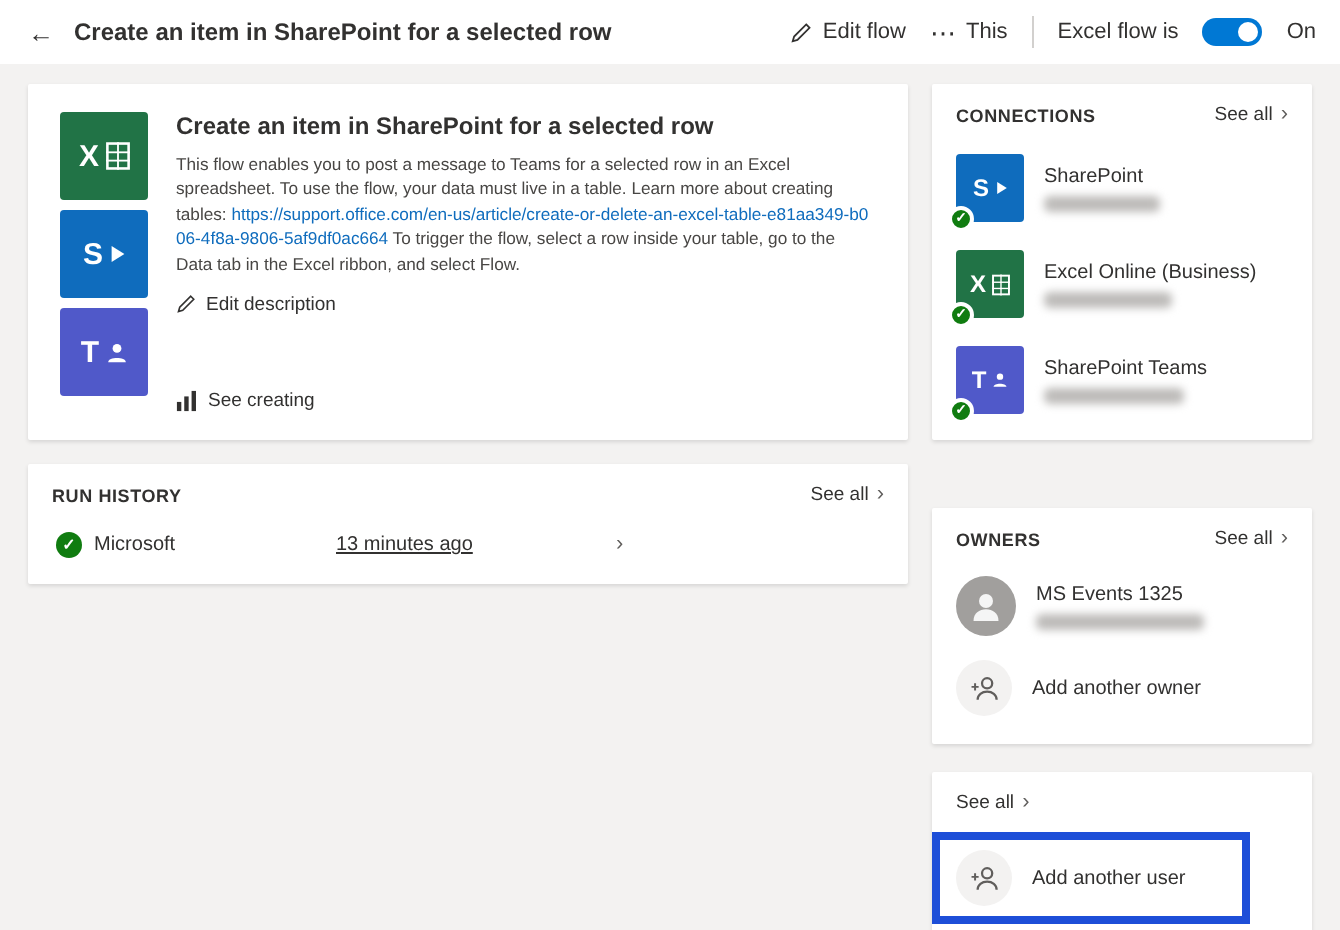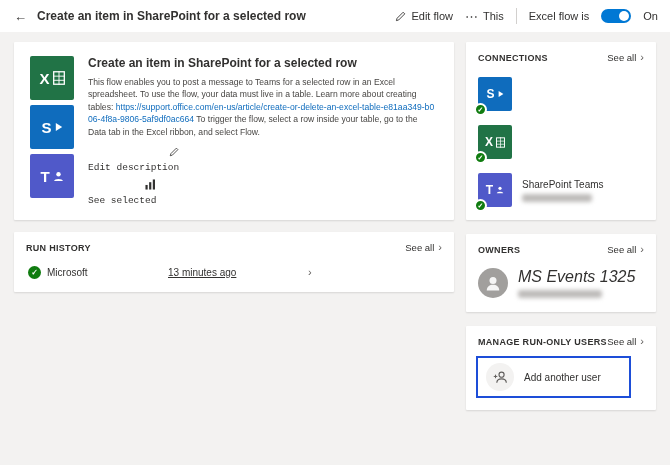--- a/index.html
+++ b/index.html
@@ -37,21 +37,21 @@
   .teams { background:#5059c9; }
   .g-grid { width:12px; height:14px; } .tile-sm .g-grid { width:9px; height:11px; }
   .g-tri { width:8px; height:10px; } .tile-sm .g-tri { width:6px; height:8px; }
   .g-person { width:11px; height:11px; } .tile-sm .g-person { width:8px; height:8px; }
   .badge { position:absolute; left:-4px; bottom:-5px; width:13px; height:13px; border-radius:50%; background:#107c10; border:2px solid #fff; color:#fff; font-size:7px; line-height:9px; text-align:center; font-weight:bold; }
 
   .flow-body { flex:1; display:flex; flex-direction:column; min-width:0; }
   .flow-title { font-size:12px; font-weight:bold; margin-bottom:6px; }
   .flow-desc { font-size:8.6px; line-height:1.45; color:#484644; }
   .desc-link { color:#0f6cbd; text-decoration:none; word-break:break-all; }
-  .link-btn { background:none; border:none; display:flex; align-items:flex-end; gap:5px; font-size:9.5px; color:#323130; cursor:pointer; font-family:Liberation Mono, monospace; margin-top:9px; align-self:flex-start;flex-direction:column; }
+  .link-btn { background:none; border:none; display:flex; align-items:flex-start; gap:5px; font-size:9.5px; color:#323130; cursor:pointer; font-family:Liberation Sans, sans-serif; margin-top:9px; align-self:flex-start; }
   .link-btn.analytics { margin-top:auto; }
 
   
   .card-head { display:flex; align-items:center; justify-content:space-between; padding:10px 12px 7px; }
   .card-title { font-size:9px; font-weight:bold; letter-spacing:.3px; color:#323130; }
   .see-all { background:none; border:none; display:flex; align-items:center; gap:4px; font-size:9.5px; color:#323130; cursor:pointer; font-family:inherit; }
   .chev { font-size:11px; color:#605e5c; line-height:1; }
 
   
   .run-row { display:flex; align-items:center; padding:6px 14px 13px; font-size:10px; cursor:pointer; }
@@ -65,26 +65,26 @@
   .conn-name { font-size:10px; color:#323130; }
   .blur { height:8px; border-radius:3px; background:#bdbbb9; filter:blur(2px); margin-top:4px; }
 
   
   .owner-item { display:flex; align-items:center; gap:10px; padding:6px 12px; }
   .owner-item.clickable { cursor:pointer; }
   .avatar { width:30px; height:30px; border-radius:50%; background:#a19f9d; display:flex; align-items:center; justify-content:center; flex:none; overflow:hidden; }
   .avatar svg { width:20px; height:20px; }
   .add-avatar { width:28px; height:28px; border-radius:50%; background:#f3f2f1; display:flex; align-items:center; justify-content:center; flex:none; }
   .add-avatar svg { width:17px; height:17px; }
-  .owner-name { font-size:16px;font-style:italic; }
+  .owner-name { font-size:10px; }
   .add-label { font-size:10px; color:#323130; }
-  .owners-card { padding-bottom:8px; }
+  .owners-card { padding-bottom:8px;margin-top:20px; }
   .conn-card { padding-bottom:6px; }
 
-  .highlight-box { margin:2px 10px 12px; border:2px solid #1d4ed8; width:fit-content; padding:3px 22px 3px 2px; }
+  .highlight-box { margin:2px 0 12px; border:4px solid #1d4ed8; width:fit-content; padding:3px 22px 3px 2px; }
   .highlight-box .owner-item { padding:2px 6px; }
 </style>
 </head>
 <body>
 
 <div class="header">
   <button class="back">←</button>
   <div class="h-title">Create an item in SharePoint for a selected row</div>
   <div class="h-right">
     <button class="h-btn">
@@ -143,21 +143,21 @@
               <path d="M11.8 1.8l2.4 2.4L5.4 13 2 14l1-3.4z" fill="none" stroke="#323130" stroke-width="1.3"></path>
             </svg>
           <span>Edit description</span>
         </button>
         <button class="link-btn analytics">
           <svg width="11" height="11" viewBox="0 0 12 12">
               <rect x="0.5" y="6.5" width="2.4" height="5" fill="#323130"></rect>
               <rect x="4.5" y="3.5" width="2.4" height="8" fill="#323130"></rect>
               <rect x="8.5" y="0.5" width="2.4" height="11" fill="#323130"></rect>
             </svg>
-          <span>See selected</span>
+          <span>See creating</span>
         </button>
       </div>
     </div>
 
     <div class="card">
       <div class="card-head">
         <span class="card-title">RUN HISTORY</span>
         <button class="see-all">
           <span>See all</span>
           <span class="chev">›</span>
@@ -185,33 +185,41 @@
           <span class="chev">›</span>
         </button>
       </div>
       <div class="conn-item">
         <div class="tile tile-sm sharepoint">
           <span class="letter">S</span>
           <svg class="g-tri" viewBox="0 0 10 12">
               <path d="M1 1l8 5-8 5z" fill="#fff"></path>
             </svg>
           <span class="badge">✓</span>
+        </div>
+        <div>
+          <div class="conn-name">SharePoint</div>
+          <div class="blur" style="width:58px;"></div>
         </div>
       </div>
       <div class="conn-item">
         <div class="tile tile-sm excel">
           <span class="letter">X</span>
           <svg class="g-grid" viewBox="0 0 13 15">
               <rect x="0.75" y="0.75" width="11.5" height="13.5" fill="none" stroke="#fff" stroke-width="1.4"></rect>
               <line x1="0" y1="5.5" x2="13" y2="5.5" stroke="#fff"></line>
               <line x1="0" y1="10" x2="13" y2="10" stroke="#fff"></line>
               <line x1="6.5" y1="0" x2="6.5" y2="15" stroke="#fff"></line>
             </svg>
           <span class="badge">✓</span>
         </div>
+        <div>
+          <div class="conn-name">Excel Online (Business)</div>
+          <div class="blur" style="width:64px;"></div>
+        </div>
       </div>
       <div class="conn-item">
         <div class="tile tile-sm teams">
           <span class="letter">T</span>
           <svg class="g-person" viewBox="0 0 12 12">
               <circle cx="6" cy="3.5" r="2.4" fill="#fff"></circle>
               <path d="M1.2 11c0-3 9.6-3 9.6 0z" fill="#fff"></path>
             </svg>
           <span class="badge">✓</span>
         </div>
@@ -235,25 +243,34 @@
           <svg viewBox="0 0 24 24">
               <circle cx="12" cy="9" r="4.2" fill="#f5f5f5"></circle>
               <path d="M4.5 21c0-4.6 3.5-7 7.5-7s7.5 2.4 7.5 7z" fill="#f5f5f5"></path>
             </svg>
         </span>
         <div>
           <div class="owner-name">MS Events 1325</div>
           <div class="blur" style="width:84px;"></div>
         </div>
       </div>
+      <div class="owner-item clickable">
+        <span class="add-avatar">
+          <svg viewBox="0 0 24 24">
+              <circle cx="13.5" cy="8" r="3.6" fill="none" stroke="#605e5c" stroke-width="1.6"></circle>
+              <path d="M6.8 19.5c0-3.4 3-5.6 6.7-5.6s6.7 2.2 6.7 5.6" fill="none" stroke="#605e5c" stroke-width="1.6"></path>
+              <path d="M2.5 10.5h5M5 8v5" stroke="#605e5c" stroke-width="1.4"></path>
+            </svg>
+        </span>
+        <span class="add-label">Add another owner</span>
+      </div>
     </div>
 
     <div class="card">
       <div class="card-head">
-        <span class="card-title">MANAGE RUN-ONLY USERS</span>
         <button class="see-all">
           <span>See all</span>
           <span class="chev">›</span>
         </button>
       </div>
       <div class="highlight-box">
         <div class="owner-item clickable">
           <span class="add-avatar">
             <svg viewBox="0 0 24 24">
                 <circle cx="13.5" cy="8" r="3.6" fill="none" stroke="#605e5c" stroke-width="1.6"></circle>

